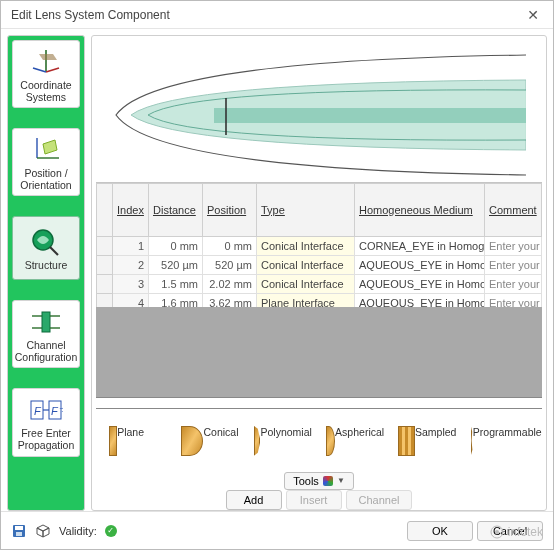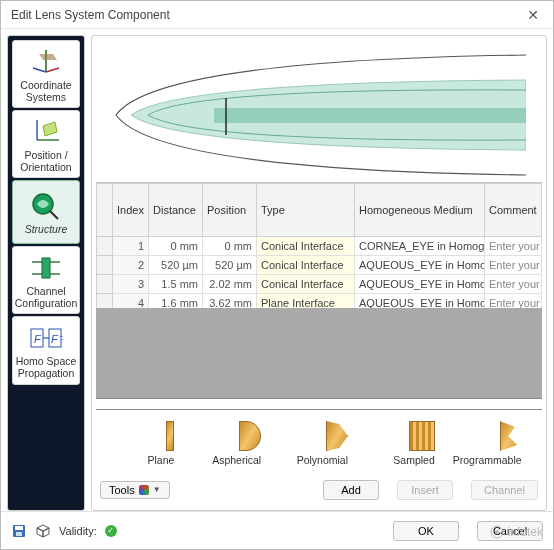--- a/index.html
+++ b/index.html
@@ -39,44 +39,43 @@
     flex: 1;
     display: flex;
     padding: 6px 6px 0 6px;
     gap: 6px;
     min-height: 0;
   }
   .sidebar {
     width: 78px;
     border: 1px solid #cfcfcf;
     border-radius: 3px;
-    background:#0f172a;
+    background:#22c55e;
     display:flex;
     flex-direction:column;
     padding: 4px;
-    gap: 2px;
+    gap: 20px;
   }
   .side-item {
     border: 1px solid #d4d4d4;
     border-radius: 3px;
     background:#fff;
     display:flex;
     flex-direction:column;
     align-items:center;
     justify-content:center;
     padding: 6px 2px 4px;
     cursor:pointer;
     text-align:center;
     line-height: 1.15;
     min-height: 64px;
   }
   .side-item.active {
     background:#e6f3ec;
     border-color:#7fbf9a;
-    font-style:italic;
   }
   .side-icon {
     width: 34px; height: 30px;
     margin-bottom: 2px;
     display:flex; align-items:center; justify-content:center;
   }
   .side-label { font-size: 10.5px; color:#333; }
   .main {
     flex:1;
     border:1px solid #cfcfcf;
@@ -107,20 +106,21 @@
   }
   th {
     background:#f3f3f3;
     border:1px solid #cfcfcf;
     padding: 20px 4px;
     text-align:left;
     font-weight: normal;
     color:#333;
     white-space:nowrap;
     overflow:hidden;
+    text-decoration:underline;
   }
   td {
     border:1px solid #e0e0e0;
     padding: 3px 4px;
     white-space:nowrap;
     overflow:hidden;
     color:#444;
   }
   td.num { text-align:right; color:#555; }
   td.idx { text-align:right; color:#555; background:#f7f7f7;}
@@ -138,46 +138,47 @@
     background:#fff;
   }
   .palette {
     height: 66px;
     display:flex;
     align-items:center;
     justify-content:space-around;
     padding: 4px 6px 0;
   }
   .pal-item {
-    display:flex; flex-direction:column; align-items:flex-end;
+    display:flex; flex-direction:row; align-items:flex-start;
     width: 58px;
     cursor:move;
   }
   .pal-icon {
     width: 22px; height: 30px;
     background: linear-gradient(120deg,#c78b2a,#f4c36a,#c78b2a);
     border:1px solid #9a6a20;
     margin-bottom:3px;
   }
   .pal-label { font-size: 10.5px; color:#333; }
   .bottom-controls {
     height: 34px;
     display:flex;
     align-items:center;
     justify-content:space-between;
     padding: 0 4px;
+    flex-direction: column;
   }
   .tools-btn {
     display:flex; align-items:center; gap:4px;
     border:1px solid #bfbfbf; background:#f6f6f6;
     border-radius:3px; padding: 2px 8px;
     cursor:pointer;
   }
   .tools-arrow { font-size:8px; color:#555;}
-  .btnrow { display:flex; gap:18px;align-items:flex-end; }
+  .btnrow { display:flex; gap:4px;align-items:flex-end; }
   .btn {
     min-width: 56px; padding: 3px 12px;
     border:1px solid #bfbfbf; background:#f6f6f6;
     border-radius:3px; cursor:pointer; text-align:center;
   }
   .btn.disabled { color:#aaa; border-color:#ddd; cursor:default;}
   .footer {
     height: 38px;
     border-top: 1px solid #e2e2e2;
     display:flex;
@@ -266,21 +267,21 @@
       <div class="side-item">
         <div class="side-icon">
           <svg width="34" height="26" viewBox="0 0 34 26">
             <rect x="2" y="4" width="12" height="18" fill="none" stroke="#2a52b0"></rect>
             <text x="5" y="18" font-size="11" font-style="italic" fill="#2a52b0">F</text>
             <rect x="20" y="4" width="12" height="18" fill="none" stroke="#2a52b0"></rect>
             <text x="22" y="18" font-size="11" font-style="italic" fill="#2a52b0">F⁻¹</text>
             <line x1="14" y1="13" x2="20" y2="13" stroke="#2a52b0" stroke-width="1.2"></line>
           </svg>
         </div>
-        <span class="side-label">Homo Space Propagation</span>
+        <span class="side-label">Free Enter Propagation</span>
       </div>
     </div>
 
     <div class="main">
       <div class="preview">
         <svg width="430" height="148" viewBox="0 0 430 148">
           <path d="M430 15 Q60 20 20 75 Q60 130 430 135" fill="none" stroke="#555" stroke-width="1.2"></path>
           <path d="M430 40 Q80 42 35 75 Q80 108 430 110 Z" fill="#9ed6c4" opacity="0.55" stroke="#4a9b84"></path>
           <path d="M430 50 Q95 48 52 75 Q95 102 430 100" fill="#c8e9dd" opacity="0.8" stroke="#4a9b84"></path>
           <rect x="118" y="68" width="312" height="15" fill="#82c7b0" opacity="0.75"></rect>
@@ -353,26 +354,30 @@
 
       <div class="gray-fill"></div>
       <div class="divider-bar"></div>
 
       <div class="palette">
         <div class="pal-item">
           <div class="pal-icon" style="width:8px;"></div>
           <span class="pal-label">Plane</span>
         </div>
         <div class="pal-item">
+          <div class="pal-icon" style="border-radius:0 60% 60% 0/0 50% 50% 0;"></div>
+          <span class="pal-label">Conical</span>
+        </div>
+        <div class="pal-item">
+          <div class="pal-icon" style="clip-path:polygon(0 0,60% 10%,100% 50%,60% 90%,0 100%);"></div>
+          <span class="pal-label">Polynomial</span>
+        </div>
+        <div class="pal-item">
           <div class="pal-icon" style="border-radius:0 70% 70% 0/0 50% 50% 0;"></div>
           <span class="pal-label">Aspherical</span>
-        </div>
-        <div class="pal-item">
-          <div class="pal-icon" style="clip-path:polygon(0 0,60% 10%,100% 50%,60% 90%,0 100%);"></div>
-          <span class="pal-label">Polynomial</span>
         </div>
         <div class="pal-item">
           <div class="pal-icon" style="width:26px;background:repeating-linear-gradient(90deg,#c78b2a 0 3px,#f4c36a 3px 6px);"></div>
           <span class="pal-label">Sampled</span>
         </div>
         <div class="pal-item">
           <div class="pal-icon" style="clip-path:polygon(0 0,70% 20%,40% 50%,80% 80%,0 100%);"></div>
           <span class="pal-label">Programmable</span>
         </div>
       </div>

